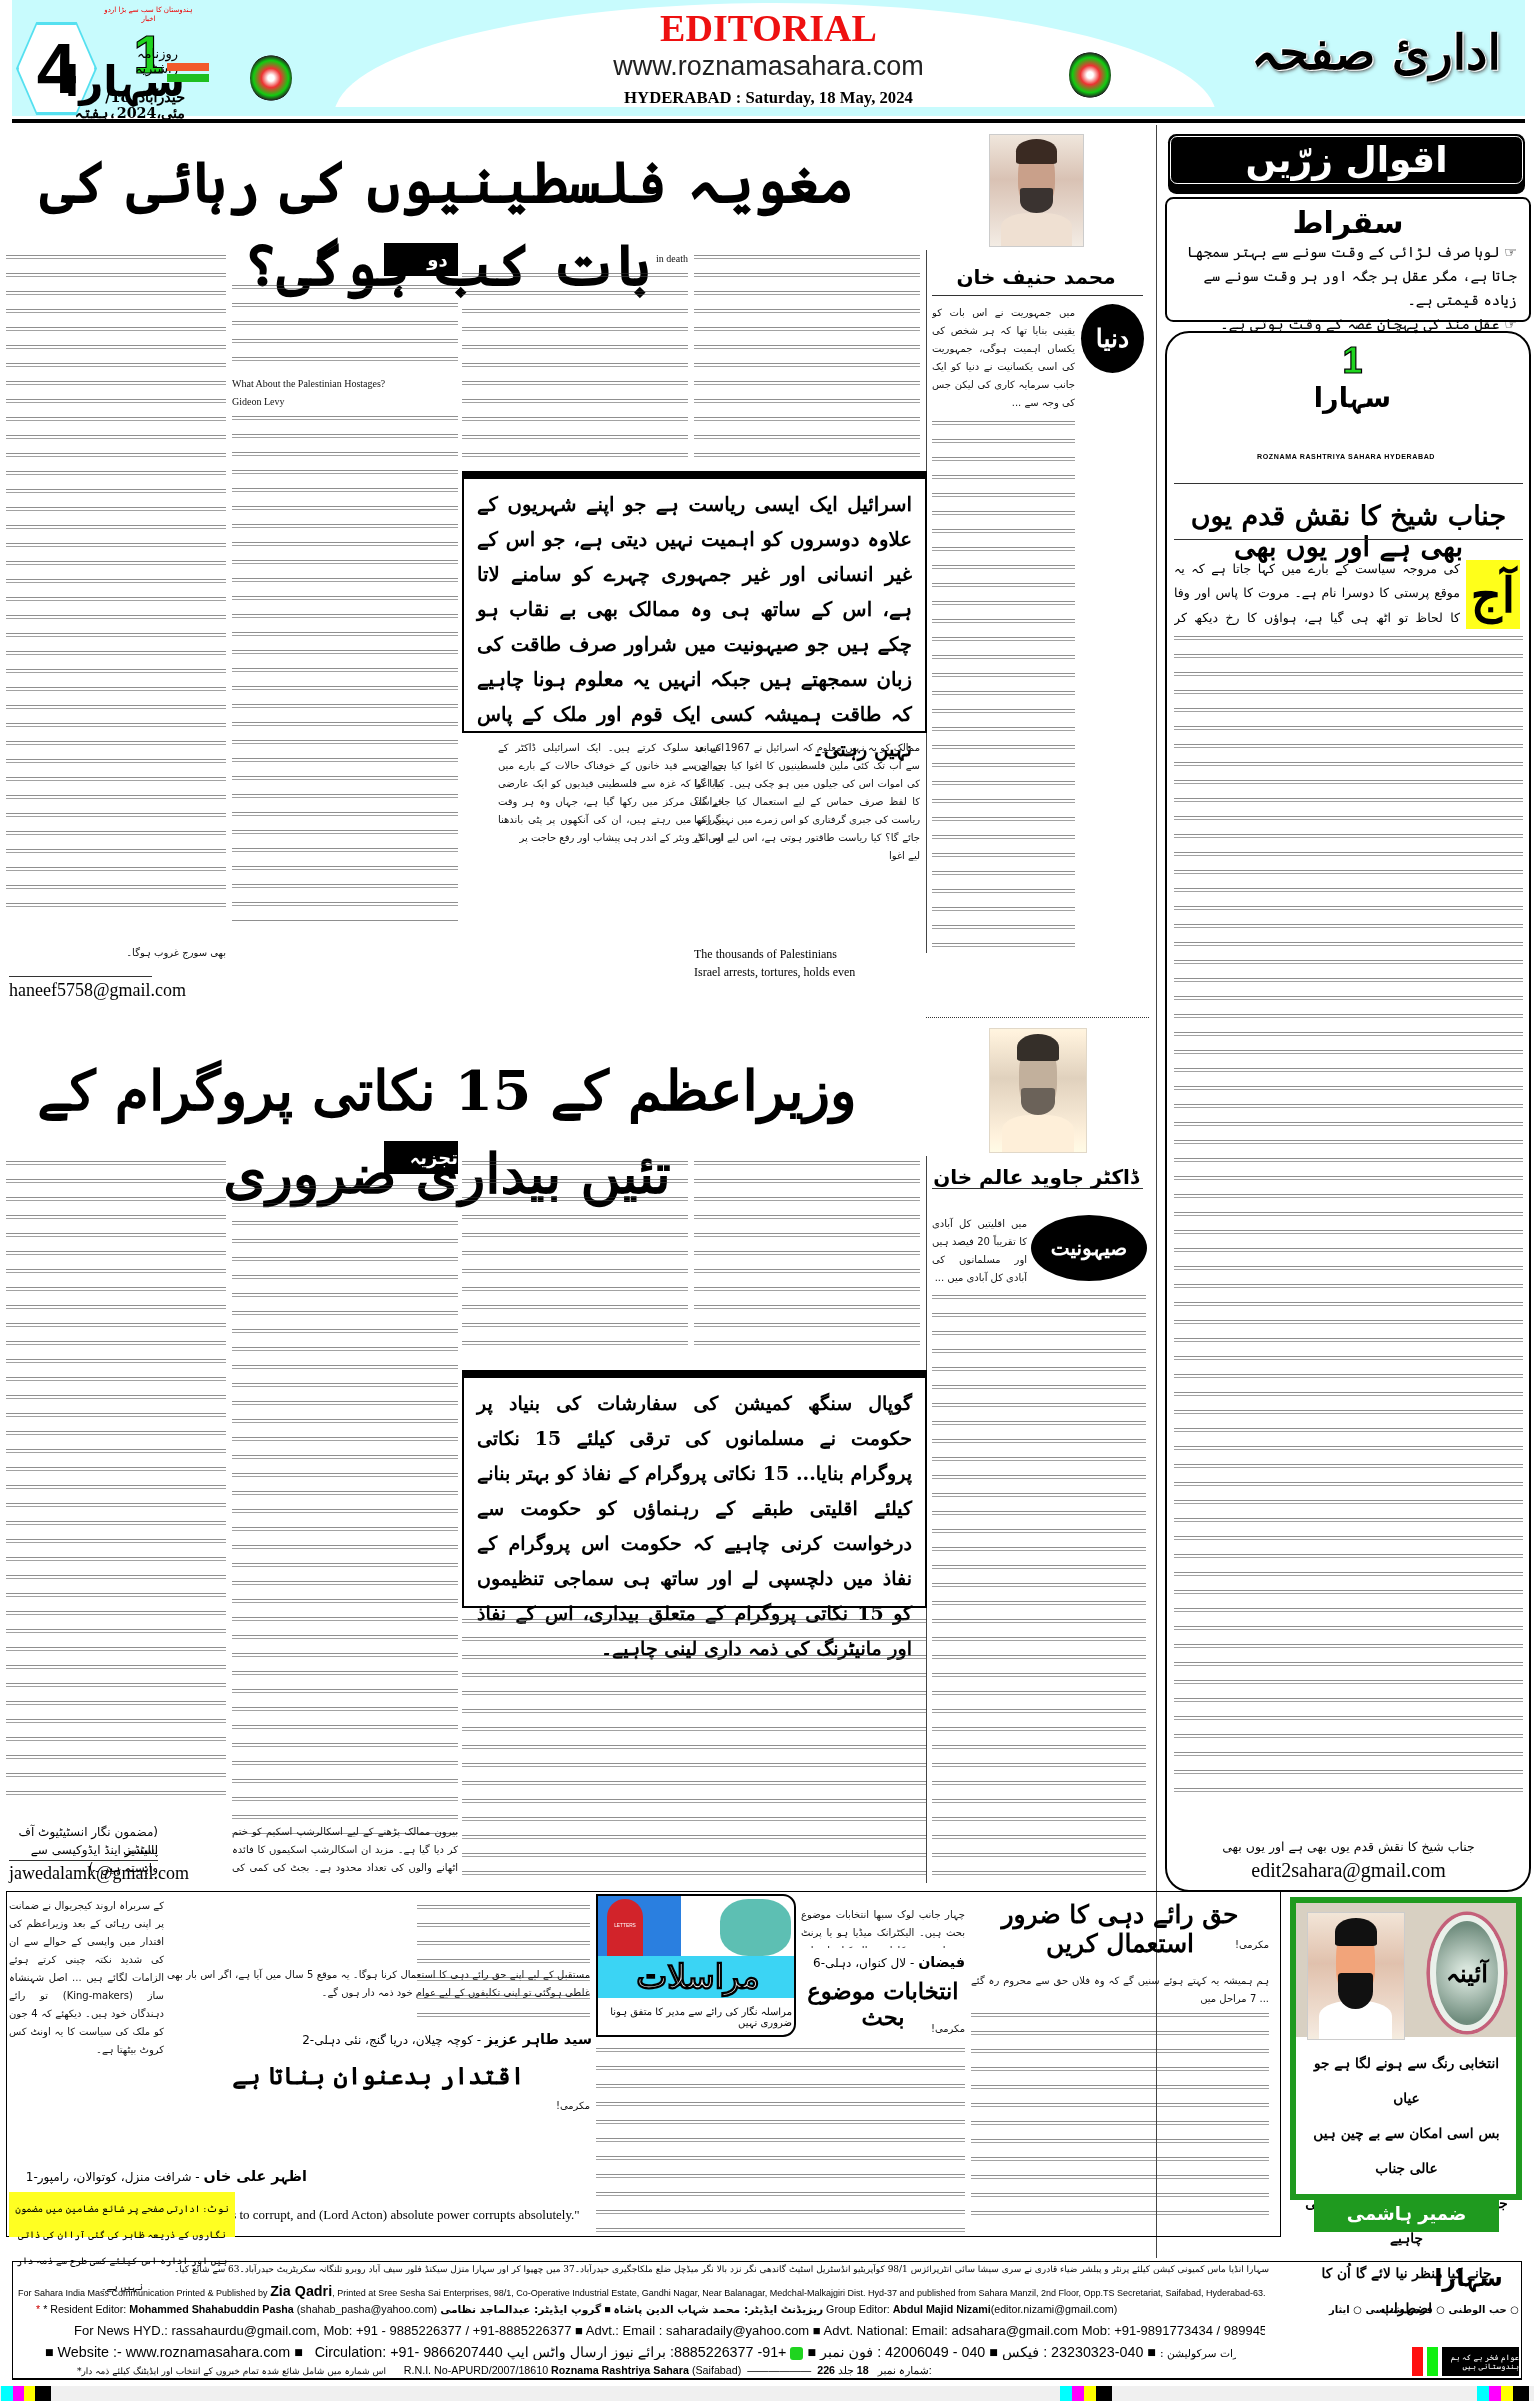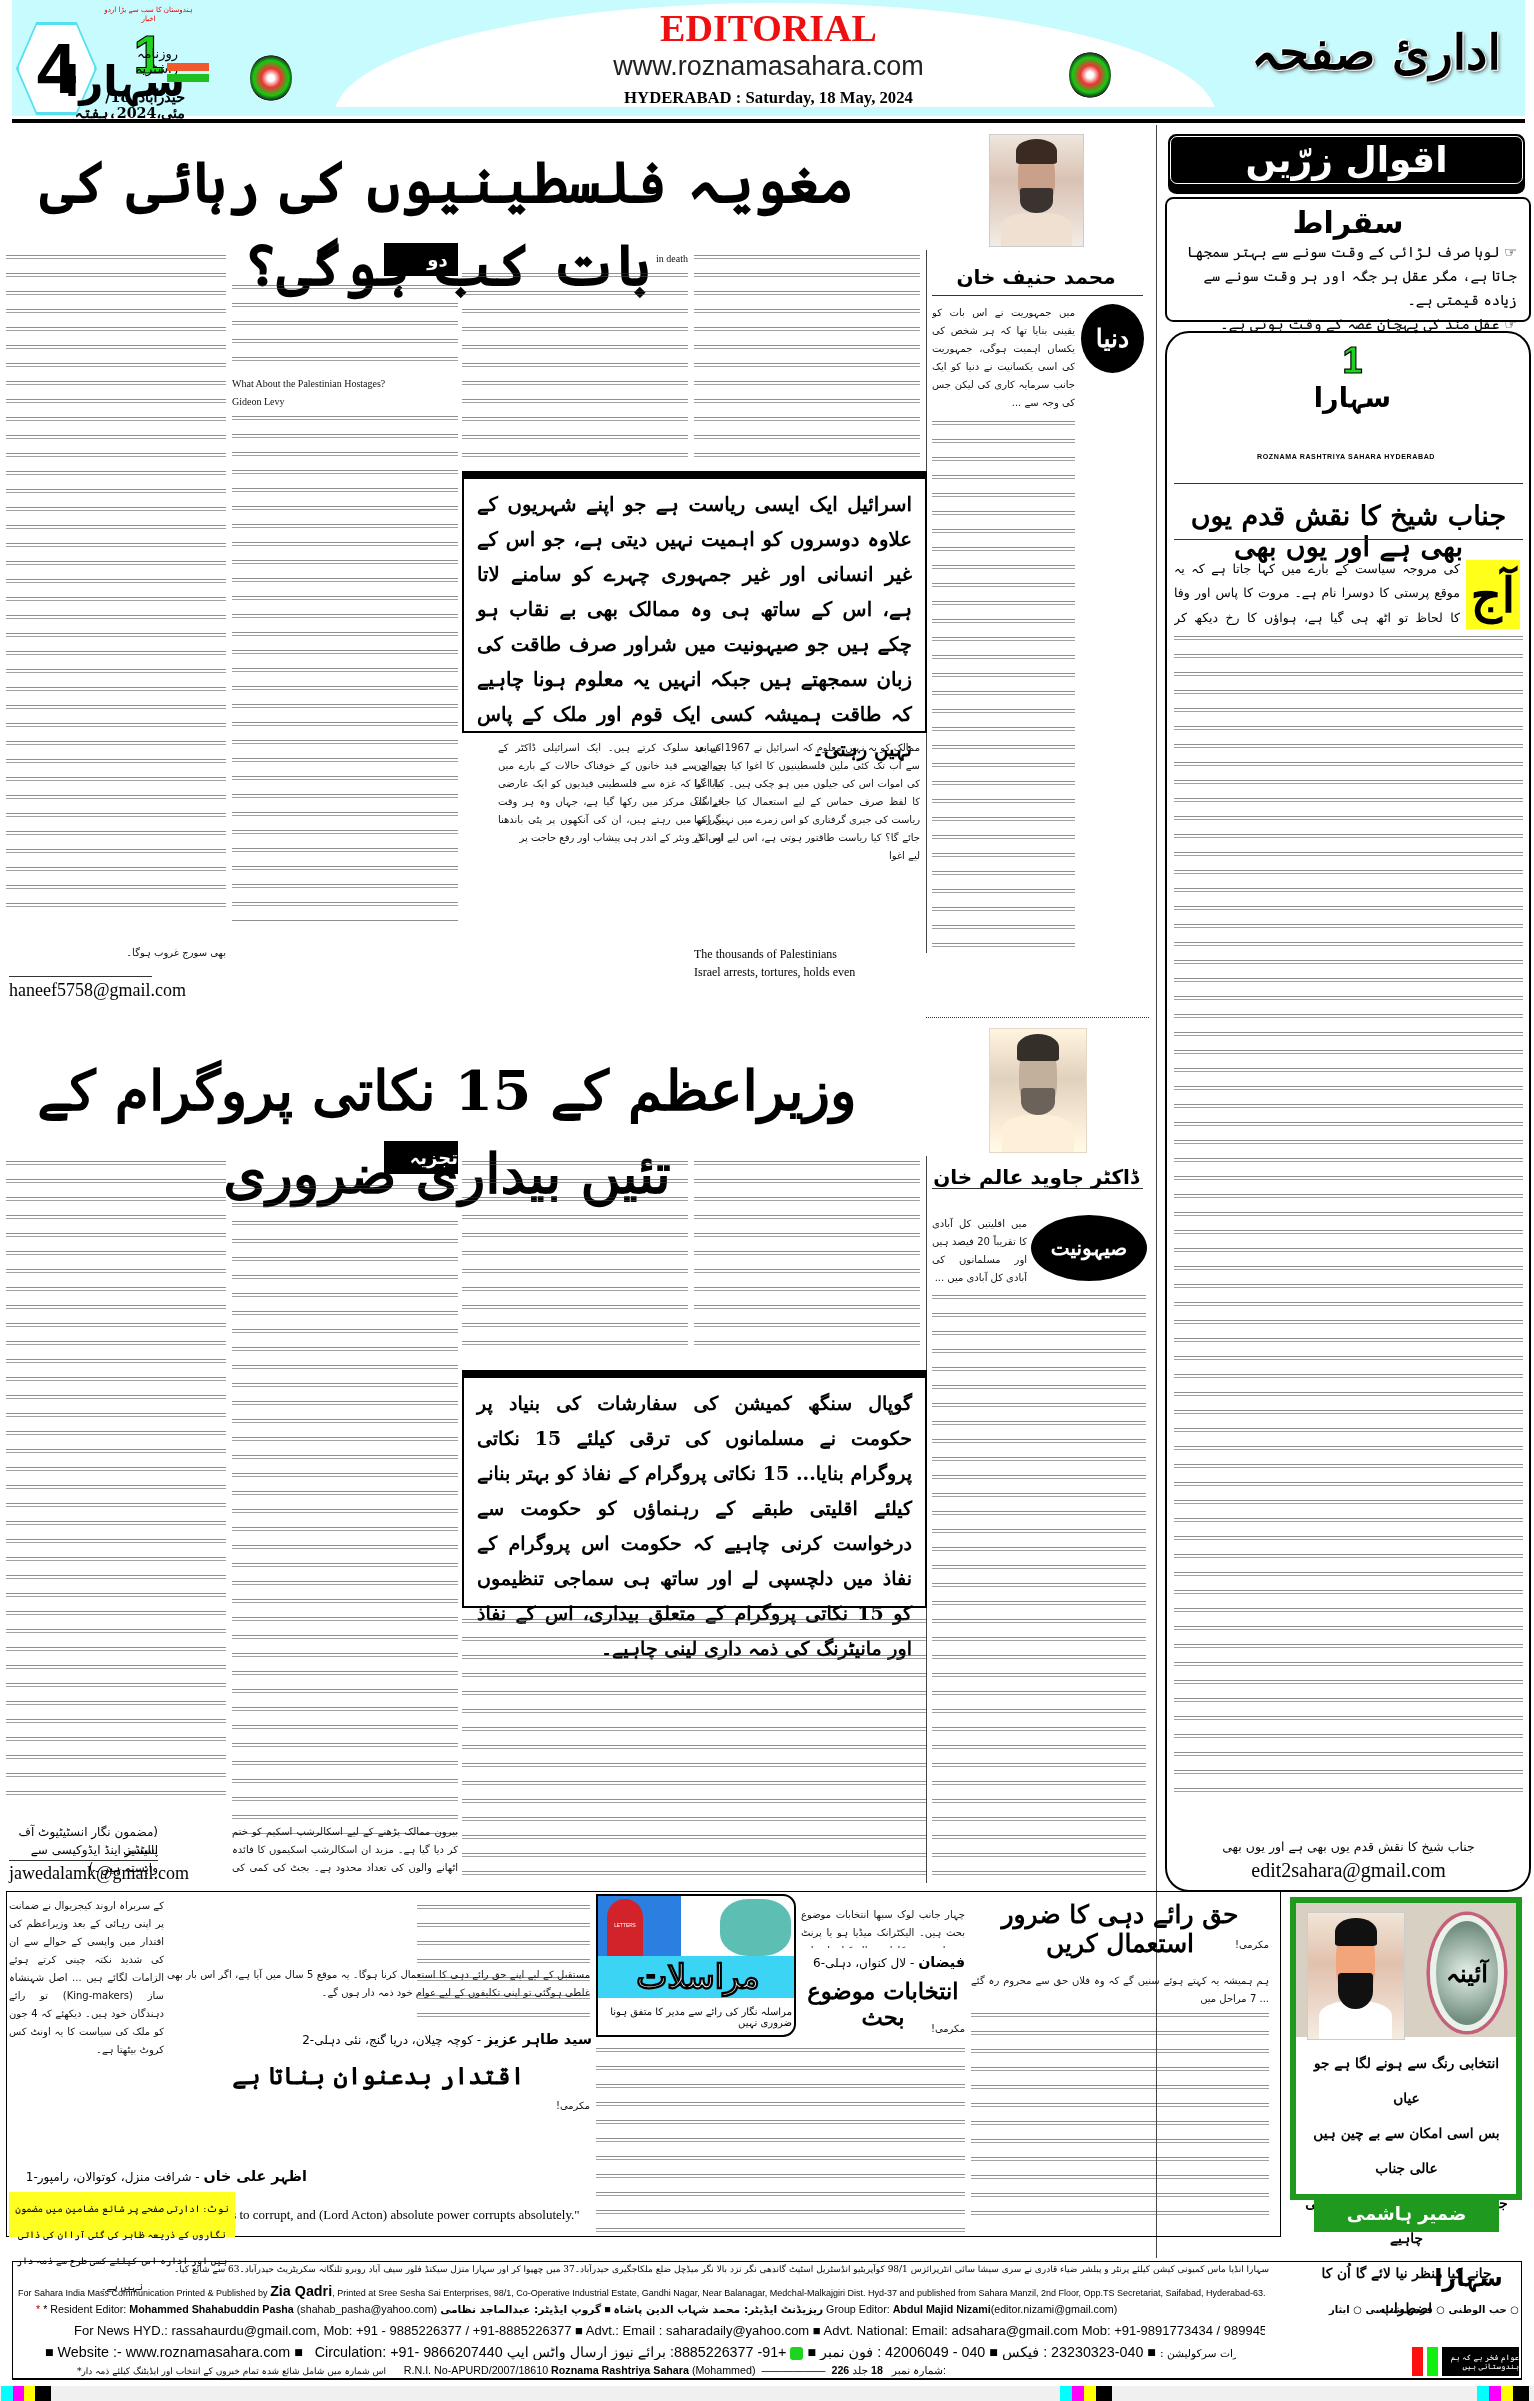--- a/index.html
+++ b/index.html
@@ -302,21 +302,21 @@
   &nbsp;&nbsp;<span>Circulation: +91-  9866207440</span>
   <span style="font-family:'DejaVu Serif',serif;font-size:10.7px;">فون نمبرات سرکولیشن :</span> ■
   <span>040-23230323 : فیکس</span> ■
   <span>040 - 42006049 : فون نمبر</span> ■
   <span style="display:inline-block;width:13px;height:13px;background:#1fd41f;border-radius:3px;vertical-align:middle;"></span>
   <span>+91- 8885226377: برائے نیوز ارسال واٹس ایپ</span>
 </div>
 <div class="abs ft" style="left:77px;top:2364px;width:1191px;font-size:10.7px;overflow:hidden;">
   <span style="font-family:'DejaVu Serif',serif;font-size:9px;">*اس شمارہ میں شامل شائع شدہ تمام خبروں کے انتخاب اور ایڈیٹنگ کیلئے ذمہ دار</span>
   &nbsp;&nbsp;&nbsp;&nbsp;&nbsp;<span>R.N.I. No-APURD/2007/18610</span>
-  <b>Roznama Rashtriya Sahara</b> <span>(Mohammed)</span>
+  <b>Roznama Rashtriya Sahara</b> <span>(Saifabad)</span>
   &nbsp;——————&nbsp;&nbsp;<b>226</b> <span>شمارہ نمبر</span>
   &nbsp;&nbsp;<b>18</b> <span>جلد:</span>
 </div>
 <div class="abs" style="left:1424px;top:2264px;width:89px;text-align:center;">
   <div class="logo-word" style="font-size:24px;direction:rtl;">سہارا</div>
 </div>
 <div class="abs rtl" style="left:1328px;top:2304px;width:191px;font-family:'DejaVu Sans',sans-serif;font-weight:bold;font-size:10px;">○ حب الوطنی ○ فرض شناسی ○ ایثار</div>
 <div class="abs" style="left:1412px;top:2347px;width:10.7px;height:29px;background:#ff1010;"></div>
 <div class="abs" style="left:1427px;top:2347px;width:10.7px;height:29px;background:#10f010;"></div>
 <div class="abs mirror-tag" style="left:1442px;top:2347px;width:77px;height:29px;font-size:7.7px;">عوام فخر ہے کہ ہم ہندوستانی ہیں</div>

